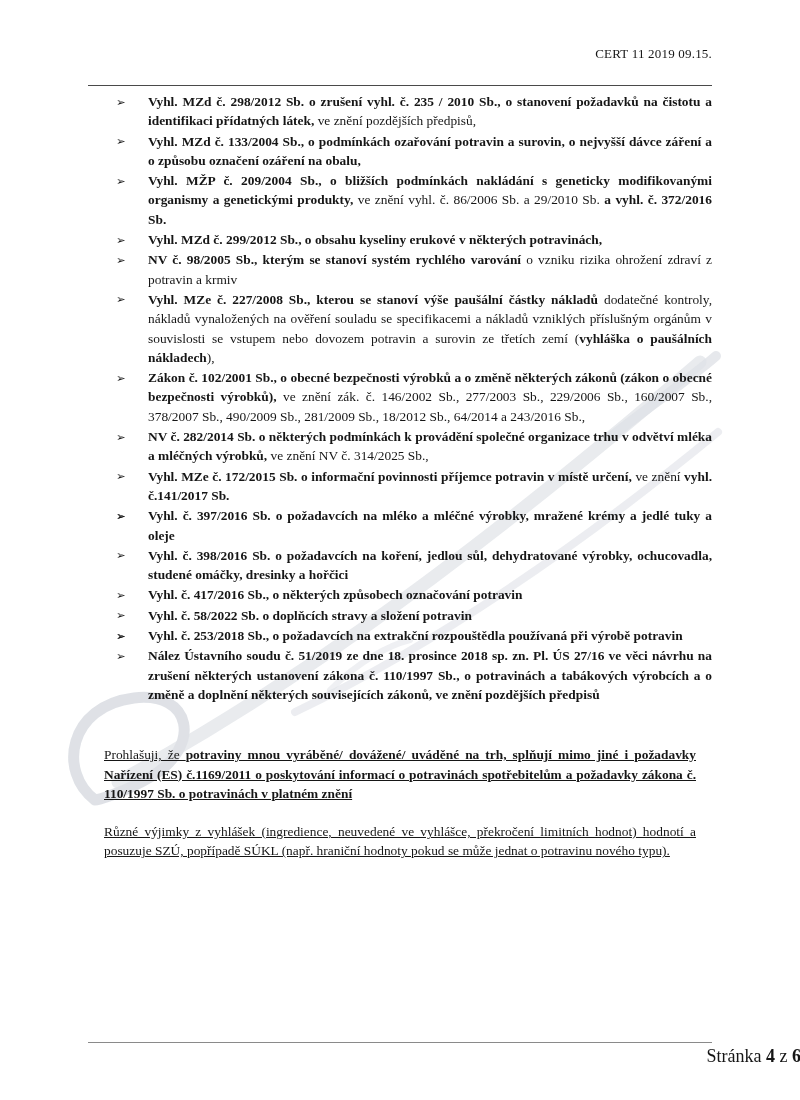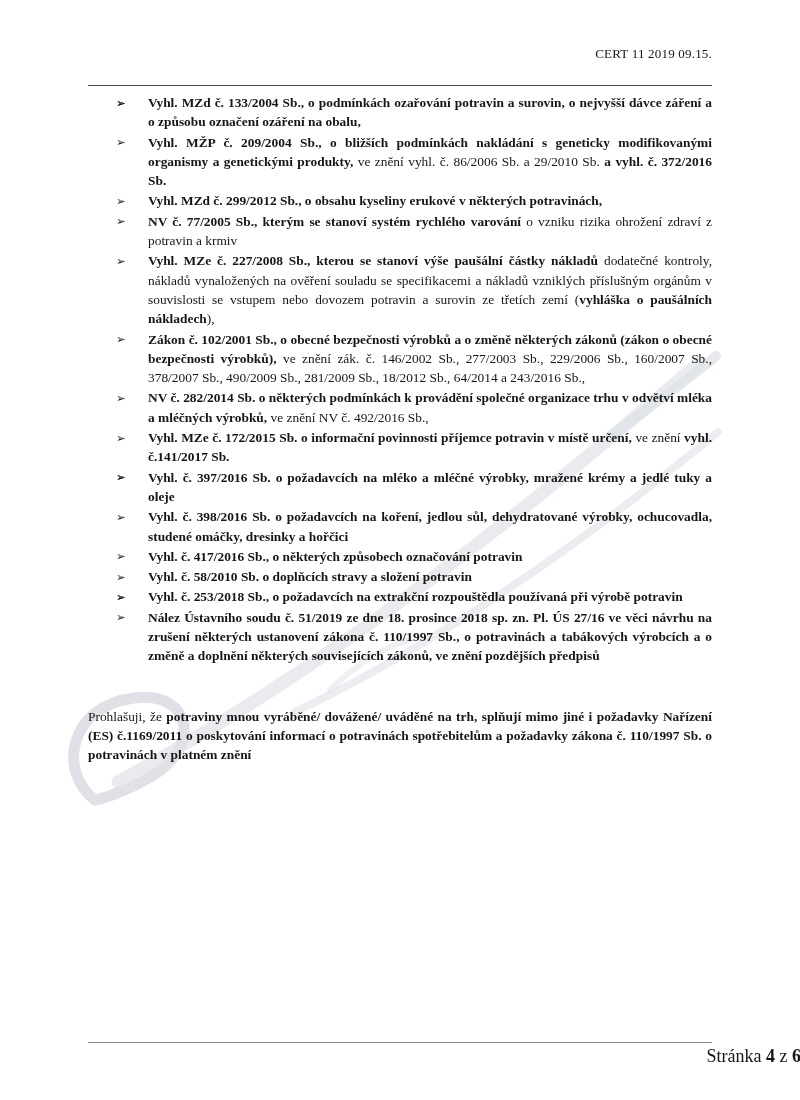--- a/index.html
+++ b/index.html
@@ -27,21 +27,21 @@
     position:relative;
     padding-left:60px;
     text-align:justify;
     margin-bottom:1px;
   }
   .bullet{
     position:absolute;left:28px;top:0.5px;
     font-family:"DejaVu Sans", sans-serif;
     font-size:11.5px;
   }
-  .para{margin:0;text-align:justify;}
+  .para{margin:16px;text-align:justify;text-decoration:underline;}
   .para-declaration{margin-top:41px;}
   .para-exceptions{margin-top:19px;}
   .footer-text{
     position:absolute;top:1047px;left:1px;width:100%;
     text-align:right;font-size:18px;
   }
   .watermark{
     position:absolute;left:0;top:0;width:800px;height:1100px;
     pointer-events:none;
   }
@@ -59,37 +59,38 @@
       <path d="M612 436 C652 404 686 382 716 356" stroke-width="10" opacity="0.8"></path>
       <path d="M330 690 C360 660 390 645 410 640" stroke-width="6" opacity="0.5"></path>
     </g>
   </svg>
 
   <div class="header-date">CERT 11 2019 09.15.</div>
   <div class="rule rule-top"></div>
 
   <div class="content">
     <div id="regulation-list">
-        <div class="item"><span class="bullet">➢</span></div>
+        <div class="item"><span class="bullet">➢</span><span><span class="b">Vyhl. MZd č. 298/2012 Sb. o zrušení vyhl. č. 235 / 2010 Sb., o stanovení požadavků na čistotu a identifikaci přídatných látek, </span><span>ve znění pozdějších předpisů,</span></span></div>
         <div class="item"><span class="bullet">➢</span><span><span class="b">Vyhl. MZd č. 133/2004 Sb., o podmínkách ozařování potravin a surovin, o nejvyšší dávce záření a o způsobu označení ozáření na obalu,</span></span></div>
         <div class="item"><span class="bullet">➢</span><span><span class="b">Vyhl. MŽP č. 209/2004 Sb., o bližších podmínkách nakládání s geneticky modifikovanými organismy a genetickými produkty, </span><span>ve znění vyhl. č. 86/2006 Sb. a 29/2010 Sb. </span><span class="b">a vyhl. č. 372/2016 Sb.</span></span></div>
         <div class="item"><span class="bullet">➢</span><span><span class="b">Vyhl. MZd č. 299/2012 Sb., o obsahu kyseliny erukové v některých potravinách,</span></span></div>
-        <div class="item"><span class="bullet">➢</span><span><span class="b">NV č. 77/2005 Sb., kterým se stanoví systém rychlého varování </span><span>o vzniku rizika ohrožení zdraví z potravin a krmiv</span></span></div>
+        <div class="item"><span class="bullet">➢</span><span><span class="b">NV č. 98/2005 Sb., kterým se stanoví systém rychlého varování </span><span>o vzniku rizika ohrožení zdraví z potravin a krmiv</span></span></div>
         <div class="item"><span class="bullet">➢</span><span><span class="b">Vyhl. MZe č. 227/2008 Sb., kterou se stanoví výše paušální částky nákladů </span><span>dodatečné kontroly, nákladů vynaložených na ověření souladu se specifikacemi a nákladů vzniklých příslušným orgánům v souvislosti se vstupem nebo dovozem potravin a surovin ze třetích zemí (</span><span class="b">vyhláška o paušálních nákladech</span><span>),</span></span></div>
         <div class="item"><span class="bullet">➢</span><span><span class="b">Zákon č. 102/2001 Sb., o obecné bezpečnosti výrobků a o změně některých zákonů (zákon o obecné bezpečnosti výrobků), </span><span>ve znění zák. č. 146/2002 Sb., 277/2003 Sb., 229/2006 Sb., 160/2007 Sb., 378/2007 Sb., 490/2009 Sb., 281/2009 Sb., 18/2012 Sb., 64/2014 a 243/2016 Sb.,</span></span></div>
-        <div class="item"><span class="bullet">➢</span><span><span class="b">NV č. 282/2014 Sb. o některých podmínkách k provádění společné organizace trhu v odvětví mléka a mléčných výrobků, </span><span>ve znění NV č. 492/2016 Sb.,</span></span></div>
+        <div class="item"><span class="bullet">➢</span><span><span class="b">NV č. 282/2014 Sb. o některých podmínkách k provádění společné organizace trhu v odvětví mléka a mléčných výrobků, </span><span>ve znění NV č. 314/2025 Sb.,</span></span></div>
         <div class="item"><span class="bullet">➢</span><span><span class="b">Vyhl. MZe č. 172/2015 Sb. o informační povinnosti příjemce potravin v místě určení, </span><span>ve znění </span><span class="b">vyhl. č.141/2017 Sb.</span></span></div>
         <div class="item"><span class="bullet">➢</span></div>
         <div class="item"><span class="bullet">➢</span><span><span class="b">Vyhl. č. 397/2016 Sb. o požadavcích na mléko a mléčné výrobky, mražené krémy a jedlé tuky a oleje</span></span></div>
         <div class="item"><span class="bullet">➢</span><span><span class="b">Vyhl. č. 398/2016 Sb. o požadavcích na koření, jedlou sůl, dehydratované výrobky, ochucovadla, studené omáčky, dresinky a hořčici</span></span></div>
         <div class="item"><span class="bullet">➢</span><span><span class="b">Vyhl. č. 417/2016 Sb., o některých způsobech označování potravin</span></span></div>
-        <div class="item"><span class="bullet">➢</span><span><span class="b">Vyhl. č. 58/2010 Sb. o doplňcích stravy a složení potravin</span></span></div>
+        <div class="item"><span class="bullet">➢</span><span><span class="b">Vyhl. č. 58/2022 Sb. o doplňcích stravy a složení potravin</span></span></div>
         <div class="item"><span class="bullet">➢</span></div>
         <div class="item"><span class="bullet">➢</span><span><span class="b">Vyhl. č. 253/2018 Sb., o požadavcích na extrakční rozpouštědla používaná při výrobě potravin</span></span></div>
         <div class="item"><span class="bullet">➢</span><span><span class="b">Nález Ústavního soudu č. 51/2019 ze dne 18. prosince 2018 sp. zn. Pl. ÚS 27/16 ve věci návrhu na zrušení některých ustanovení zákona č. 110/1997 Sb., o potravinách a tabákových výrobcích a o změně a doplnění některých souvisejících zákonů, ve znění pozdějších předpisů</span></span></div>
       </div>
     <p class="para para-declaration"><span>Prohlašuji, že </span><span class="b">potraviny mnou vyráběné/ dovážené/ uváděné na trh, splňují mimo jiné i požadavky Nařízení (ES) č.1169/2011 o poskytování informací o potravinách spotřebitelům a požadavky zákona č. 110/1997 Sb. o potravinách v platném znění</span></p>
+    <p class="para para-exceptions"><span>Různé výjimky z vyhlášek (ingredience, neuvedené ve vyhlášce, překročení limitních hodnot) hodnotí a posuzuje SZÚ, popřípadě SÚKL (např. hraniční hodnoty pokud se může jednat o potravinu nového typu).</span></p>
   </div>
 
   <div class="rule rule-bottom"></div>
   <div class="footer-text"><span>Stránka </span><span class="b">4</span><span> z </span><span class="b">6</span></div>
 
 </div>
 
 </body></html>

